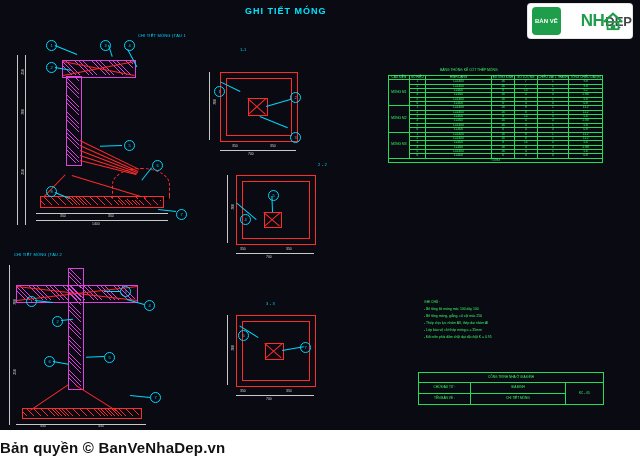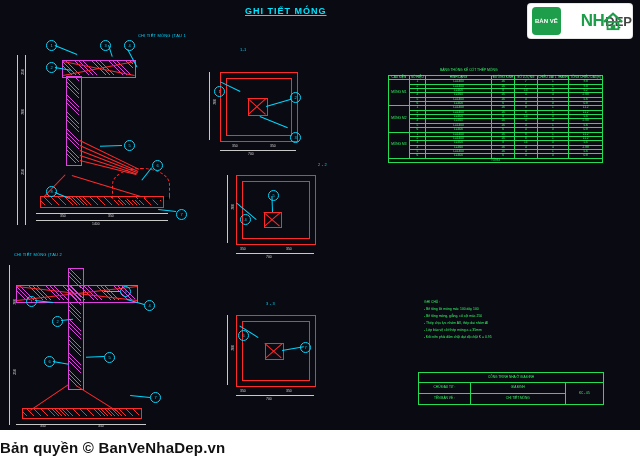--- a/index.html
+++ b/index.html
@@ -89,21 +89,21 @@
   }
   .footer span{font-size:15px;color:#111;font-weight:bold;letter-spacing:.2px;}
 </style>
 </head>
 <body>
 
 <div id="root">
 
   <div class="cad">
 
-    <div class="title" style="left:245px;top:6px;font-size:9px;text-decoration:underline;">GHI TIẾT MÓNG</div>
+    <div class="title" style="left:245px;top:6px;font-size:9px;">GHI TIẾT MÓNG</div>
 
     <div class="lbl" style="left:138px;top:33px;">CHI TIẾT MÓNG (TẦU 1</div>
 
     <div class="lnw" style="left:18px;top:55px;width:170px;transform:rotate(90deg);"></div>
     <div class="lnw" style="left:26px;top:55px;width:170px;transform:rotate(90deg);"></div>
     <div class="lblw" style="left:20px;top:70px;transform:rotate(-90deg);">350</div>
     <div class="lblw" style="left:20px;top:110px;transform:rotate(-90deg);">700</div>
     <div class="lblw" style="left:20px;top:170px;transform:rotate(-90deg);">350</div>
 
     <div class="rectm" style="left:62px;top:60px;width:72px;height:16px;"></div>

